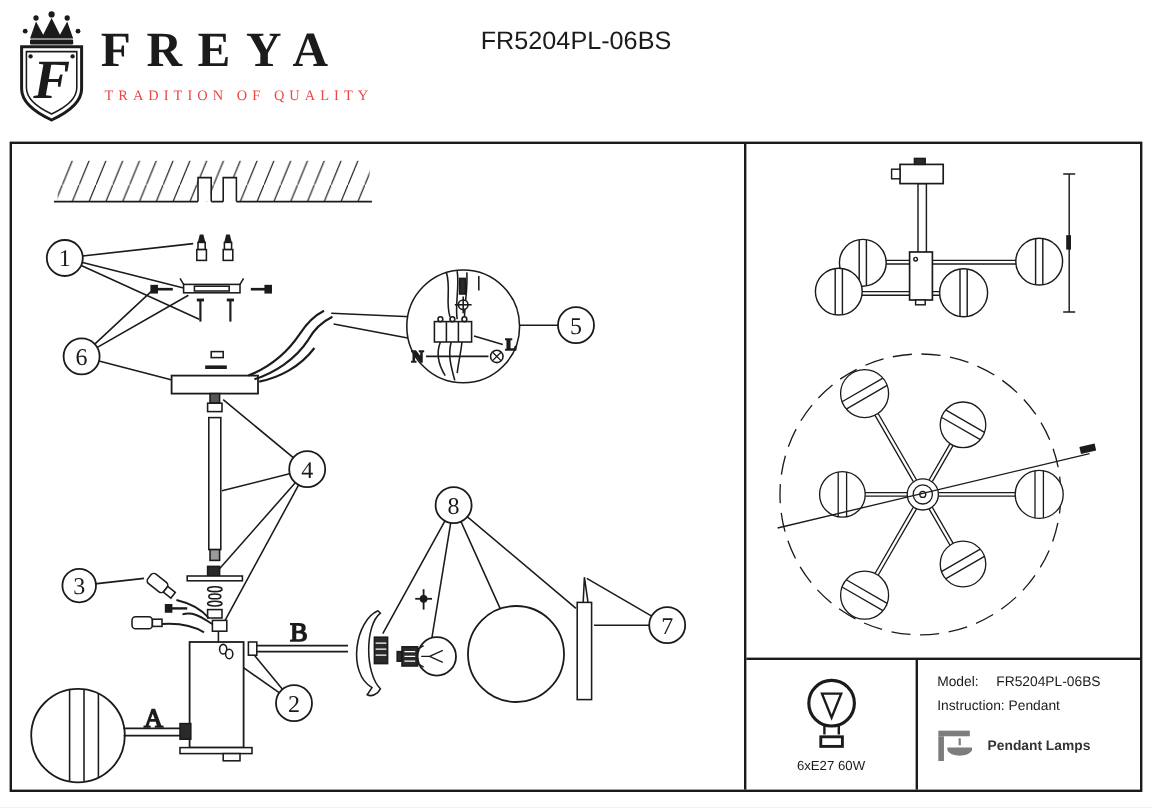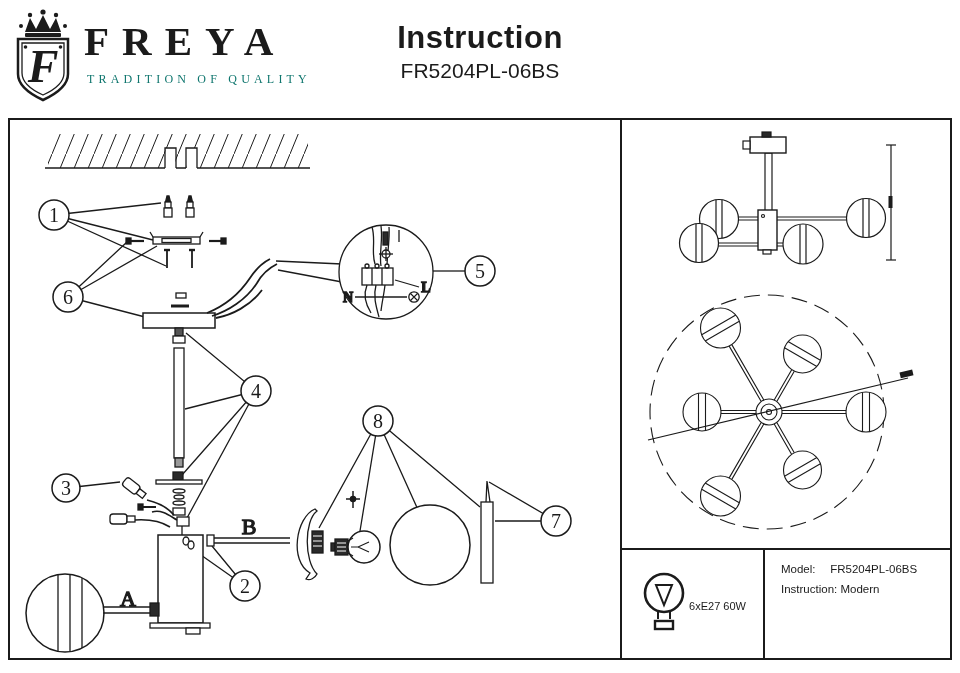--- a/index.html
+++ b/index.html
@@ -1,29 +1,29 @@
 <!DOCTYPE html>
 <html><head>
 <meta charset="utf-8">
 <style>
   html,body{margin:0;padding:0;background:#e8e8e8;}
   .page{position:relative;width:960px;height:673px;background:#ffffff;font-family:"Liberation Sans",sans-serif;color:#1b1b1b;overflow:hidden;}
   
   .logo-svg{position:absolute;left:10px;top:8px;}
   .brand{position:absolute;left:84px;top:17px;font-family:"Liberation Serif",serif;font-weight:700;font-size:41px;letter-spacing:13px;color:#1b1b1b;}
-  .tagline{position:absolute;left:87px;top:72px;font-family:"Liberation Serif",serif;font-size:12px;letter-spacing:4.2px;color:#0f766e;}
+  .tagline{position:absolute;left:87px;top:72px;font-family:"Liberation Serif",serif;font-size:12px;letter-spacing:4.2px;color:#ef4444;}
   .title-wrap{position:absolute;left:300px;top:20px;width:360px;text-align:center;}
   .title{font-size:31px;font-weight:700;letter-spacing:0.5px;}
   .subtitle{font-size:21px;margin-top:3px;}
   
   .frame{position:absolute;left:8px;top:118px;width:944px;height:542px;border:2px solid #1b1b1b;box-sizing:border-box;display:flex;}
   .left-pane{width:610px;height:100%;}
   .right-pane{width:328px;height:100%;border-left:2px solid #1b1b1b;box-sizing:content-box;display:flex;flex-direction:column;}
   .info-box{height:110px;border-top:2px solid #1b1b1b;display:flex;box-sizing:border-box;}
-  .bulb-cell{width:143px;border-right:2px solid #1b1b1b;display:flex;flex-direction:row;align-items:center;justify-content:center;box-sizing:border-box;}
+  .bulb-cell{width:143px;border-right:2px solid #1b1b1b;display:flex;flex-direction:column;align-items:center;justify-content:center;box-sizing:border-box;}
   .bulb-spec{font-size:11px;margin-top:3px;}
   .meta-cell{flex:1;padding:13px 0 0 16px;font-size:11.5px;}
   .meta-row{margin-bottom:8px;}
   .lbl{display:inline-block;min-width:46px;}
   .cat-row{display:flex;align-items:center;margin-top:12px;}
   .cat-label{margin-left:12px;font-weight:700;color:#333;}
   svg text{font-family:"Liberation Serif",serif;fill:#1b1b1b;}
 </style>
 </head>
 <body>
@@ -42,21 +42,20 @@
     </g>
     <path d="M8,31 H58 V66 C58,78 46,86 33,92 C20,86 8,78 8,66 Z" fill="#ffffff" stroke="#1b1b1b" stroke-width="2.5"></path>
     <path d="M12,35 H54 V65 C54,75 44,82 33,87 C22,82 12,75 12,65 Z" fill="none" stroke="#1b1b1b" stroke-width="1.3"></path>
     <circle cx="15.5" cy="39" r="1.8" fill="#1b1b1b"></circle>
       <circle cx="50.5" cy="39" r="1.8" fill="#1b1b1b"></circle>
     <text x="33" y="74" text-anchor="middle" font-size="46" font-style="italic" font-weight="700">F</text>
   </svg>
   <div class="brand">FREYA</div>
   <div class="tagline">TRADITION OF QUALITY</div>
   <div class="title-wrap">
-    <div class="title">Instruction</div>
     <div class="subtitle">FR5204PL-06BS</div>
   </div>
 
   <div class="frame">
 
     <div class="left-pane">
       <svg width="610" height="538" viewBox="0 0 610 538">
         <defs>
           <pattern id="hatch" patternUnits="userSpaceOnUse" width="14" height="34">
             <line x1="0" y1="34" x2="14" y2="0" stroke="#1b1b1b" stroke-width="1"></line>
@@ -358,20 +357,32 @@
           </svg>
           <div class="bulb-spec">6xE27 60W</div>
         </div>
         <div class="meta-cell">
           <div class="meta-row">
             <span class="lbl">Model:</span>
             <span class="val">FR5204PL-06BS</span>
           </div>
           <div class="meta-row">
             <span class="lbl">Instruction:</span>
-            <span class="val">Modern</span>
+            <span class="val">Pendant</span>
+          </div>
+          <div class="cat-row">
+            <svg width="30" height="30" viewBox="0 0 32 32">
+              <g fill="#7d7d7d" stroke="none">
+                <rect x="1" y="2" width="28" height="5"></rect>
+                <rect x="1" y="7" width="5" height="22"></rect>
+                <path d="M9,17 L31,17 L31,19 C29,26 11,26 9,19 Z"></path>
+                <rect x="19" y="11" width="2" height="4"></rect>
+                <circle cx="20" cy="10" r="1.2"></circle>
+              </g>
+            </svg>
+            <span class="cat-label">Pendant Lamps</span>
           </div>
         </div>
       </div>
 
     </div>
   </div>
 </div>
 
 </body></html>

